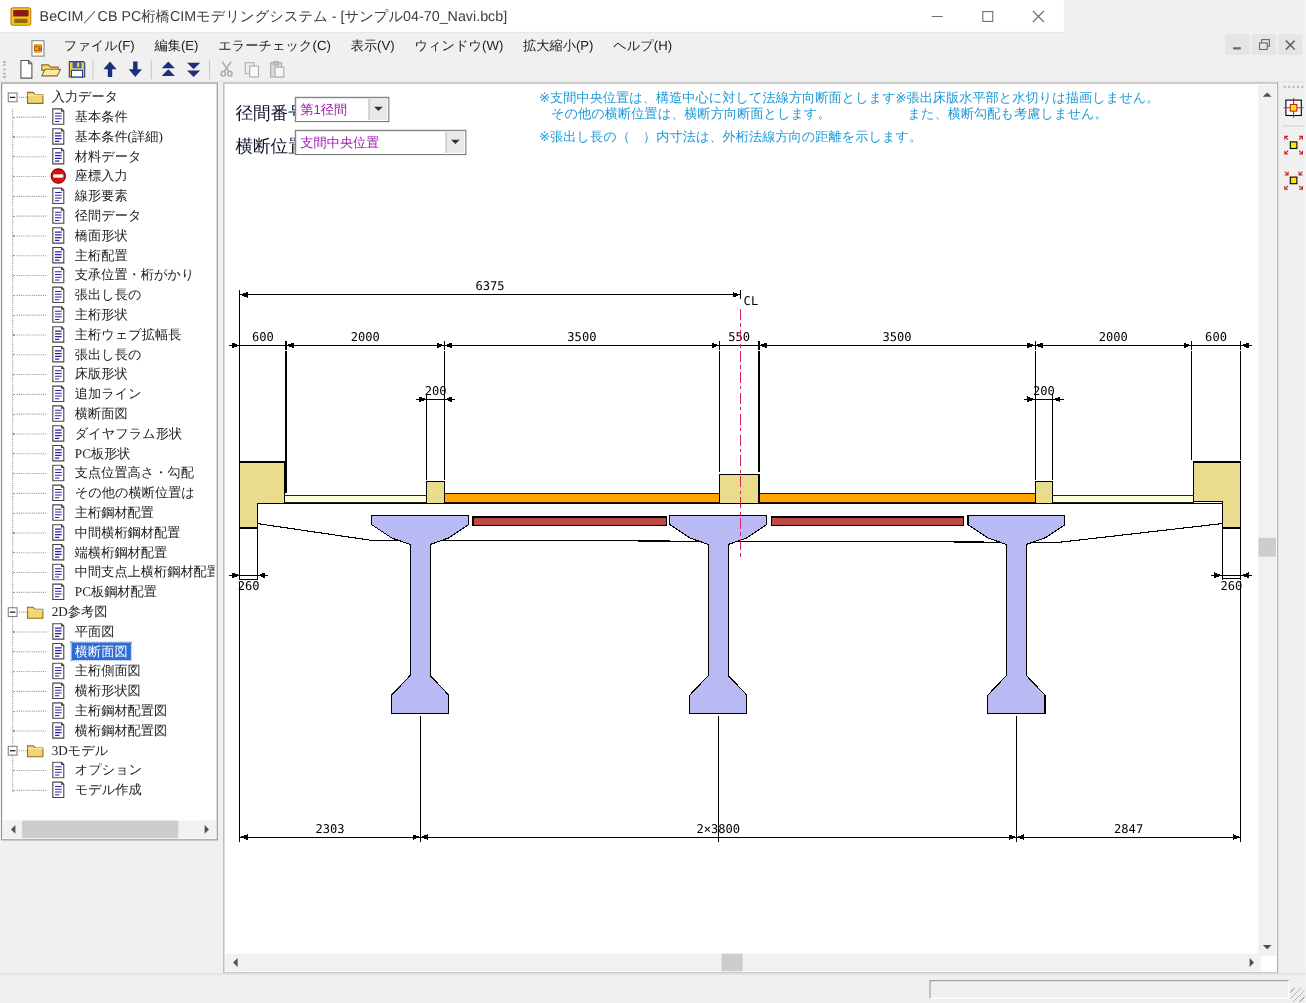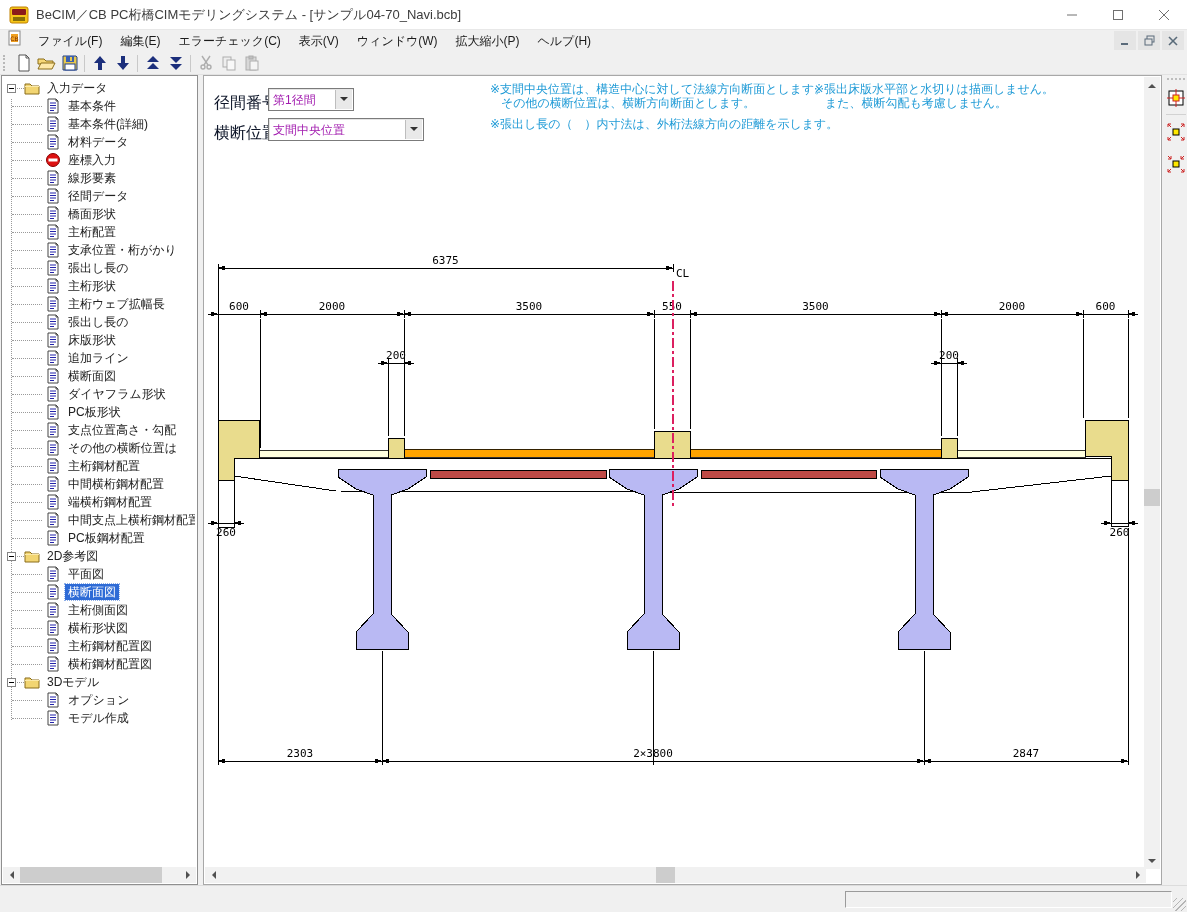--- a/index.html
+++ b/index.html
@@ -1,40 +1,40 @@
 <!DOCTYPE html>
 <html><head>
 <meta charset="utf-8">
 <style>
   * { margin:0; padding:0; box-sizing:border-box; }
   html,body { width:1187px; height:912px; }
   body { position:relative; background:#f0f0f0; font-family:"Liberation Sans","DejaVu Sans",sans-serif; font-size:12px; color:#222; overflow:hidden; }
 
   
-  .titlebar { position:absolute; left:0; top:0; width:1187px; height:30px; background:#ffffff; border-bottom:1px solid #e8e8e8; }
+  .titlebar { position:absolute; left:0; top:0; width:967px; height:30px; background:#ffffff; border-bottom:1px solid #e8e8e8; }
   .titlebar .title { position:absolute; left:36px; top:0; line-height:30px; font-size:13px; color:#3c3c3c; white-space:nowrap; }
   .appicon { position:absolute; left:9px; top:5px; width:20px; height:20px; }
   .winbtns { position:absolute; right:0; top:0; height:30px; display:flex; }
   .winbtn { width:46px; height:30px; display:flex; align-items:center; justify-content:center; }
 
   
-  .menubar { position:absolute; left:0; top:30px; width:1187px; height:22px; background:#f0f0f0; display:flex; align-items:flex-start; }
+  .menubar { position:absolute; left:0; top:30px; width:1187px; height:22px; background:#f0f0f0; display:flex; align-items:flex-end;padding-left:20px; }
   .menubar .mbicon { width:16px; height:16px; margin:0 6px 0 7px; }
   .menu-item { padding:0 9px; line-height:22px; color:#1b1b1b; cursor:default; white-space:nowrap; }
   .mdibtns { position:absolute; right:3px; top:1px; display:flex; gap:2px; }
   .mdibtn { width:22px; height:19px; background:#e5e5e5; display:flex; align-items:center; justify-content:center; }
 
   
   .toolbar { position:absolute; left:0; top:52px; width:1187px; height:23px; background:#f0f0f0; border-bottom:1px solid #e2e2e2; display:flex; align-items:center; }
   .tbgrip { width:5px; height:16px; border-left:2px dotted #b8b8b8; margin:0 4px 0 3px; }
   .tbbtn { width:23px; height:21px; display:flex; align-items:center; justify-content:center; }
   .tbsep { width:1px; height:17px; background:#c9c9c9; margin:0 3px; }
 
   
-  .treepanel { position:absolute; left:1px; top:75px; width:197px; height:810px; background:#ffffff; border:1px solid #8f8f8f; }
+  .treepanel { position:absolute; left:1px; top:75px; width:197px; height:689px; background:#ffffff; border:1px solid #8f8f8f;font-family:Liberation Serif, serif; }
   .tree { position:absolute; left:2px; top:3px; right:2px; bottom:18px; overflow:hidden; }
   .tree-guide { position:absolute; left:7px; top:20px; height:621px; border-left:1px dotted #9a9a9a; }
   .trow { position:relative; height:18px; display:flex; align-items:center; white-space:nowrap; }
   .trow.l1 { padding-left:41px; }
   .trow.l1::before { content:""; position:absolute; left:8px; top:9px; width:30px; border-top:1px dotted #9a9a9a; }
   .trow.l0::before { content:""; position:absolute; left:13px; top:9px; width:7px; border-top:1px dotted #9a9a9a; }
   .exp { position:absolute; left:3px; top:5px; width:9px; height:9px; background:#fff; border:1px solid #848484; }
   .exp::before { content:""; position:absolute; left:1px; top:3px; width:5px; border-top:1px solid #000; }
   .ticon { width:16px; height:16px; flex:0 0 16px; margin-right:4px; }
   .trow.l0 .ticon { margin-left:20px; }

